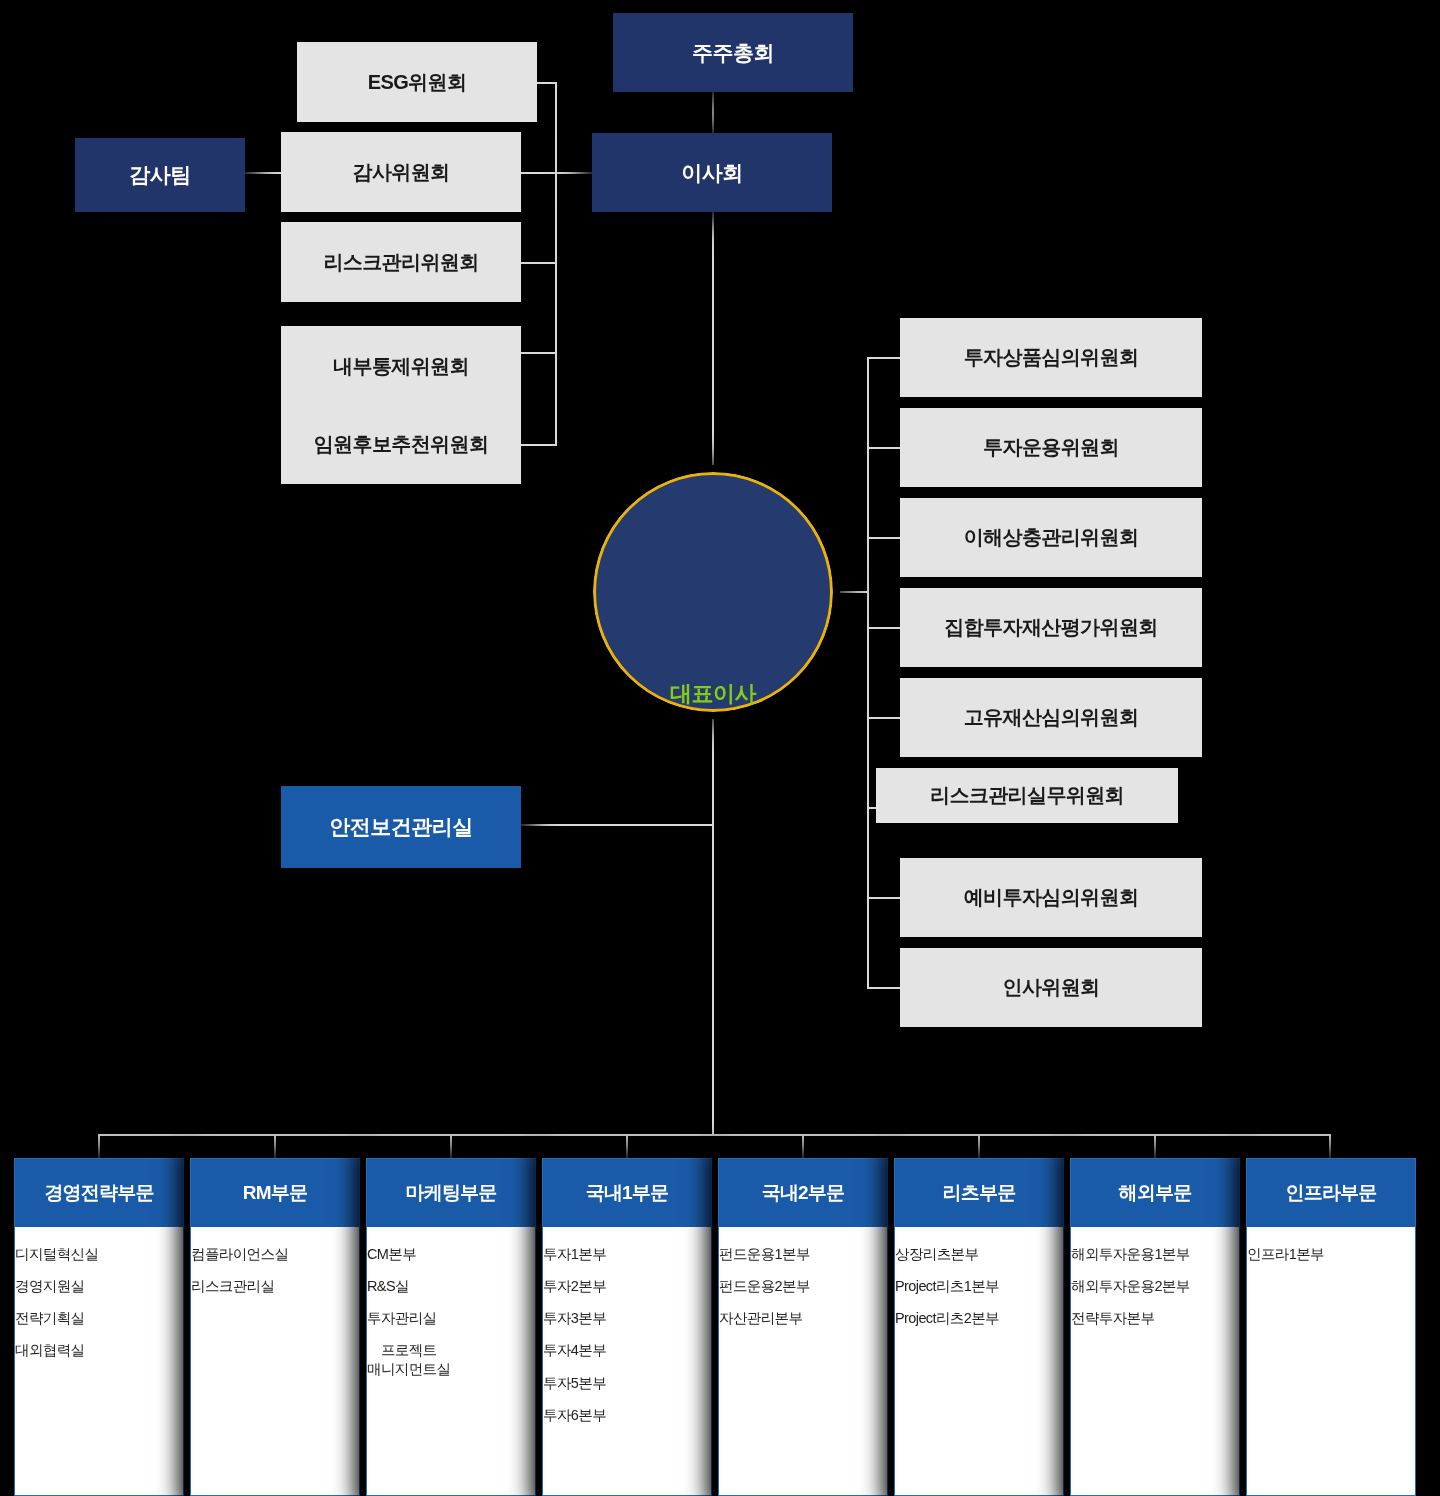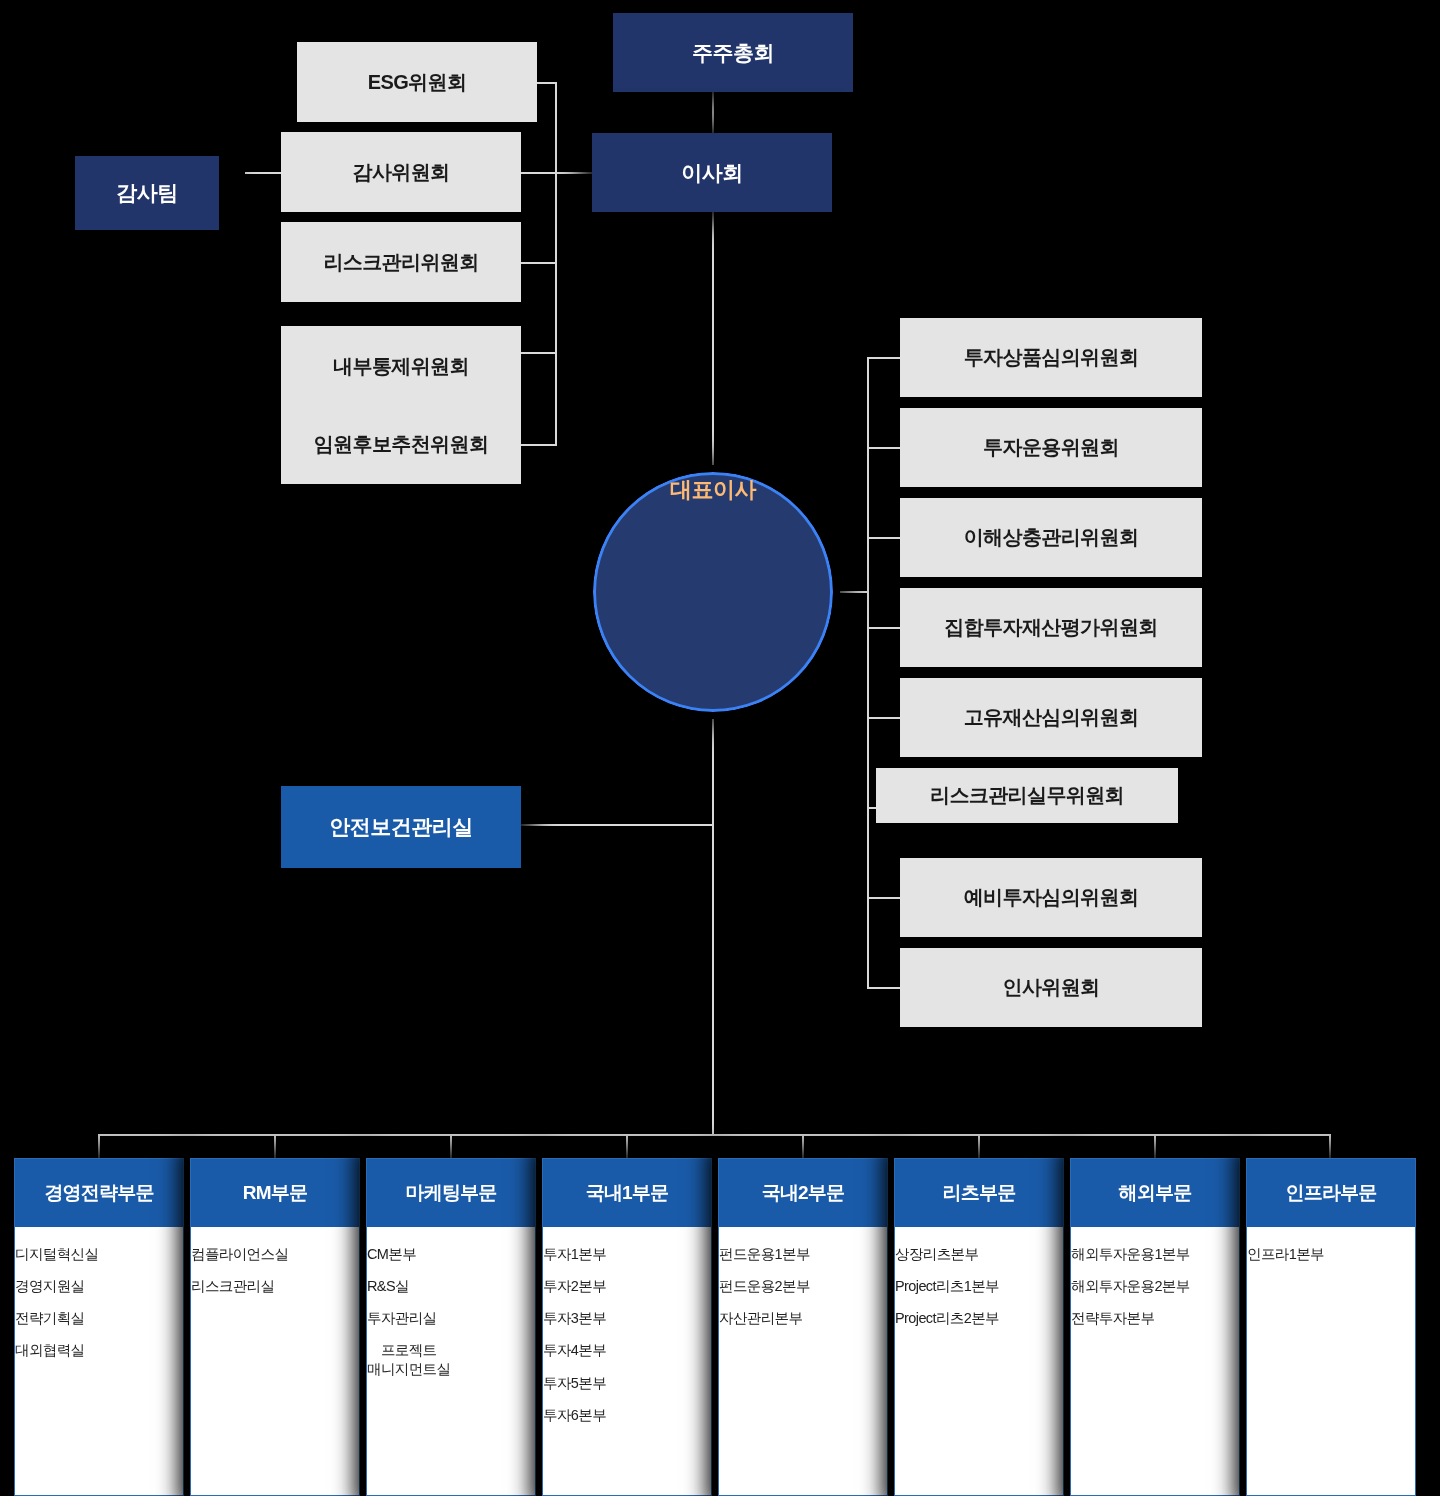--- a/index.html
+++ b/index.html
@@ -58,24 +58,24 @@
     letter-spacing:-0.6px;
   }
 
   
   .ceo-circle {
     position:absolute;
     left:593px; top:472px;
     width:240px; height:240px;
     border-radius:50%;
     background:#253a6e;
-    border:3px solid #3b82f6;
+    border:3px solid #eab308;
     outline:7px solid #000000;
-    display:flex; align-items:flex-start; justify-content:center;
-    color:#fdba74; font-weight:bold; font-size:22px;
+    display:flex; align-items:flex-end; justify-content:center;
+    color:#84cc16; font-weight:bold; font-size:22px;
     letter-spacing:-0.5px;
     box-shadow:0 0 26px 14px rgba(0,0,0,0.95);
     z-index:4;
   }
 
   
   .division {
     position:absolute;
     top:1158px;
     width:170px;
@@ -160,21 +160,21 @@
   <div class="line vline" style="left:1329px; top:1134px; height:30px;"></div>
 
   <div class="node navy-box" style="left:592px; top:13px; width:240px; height:79px;margin-left:21px;">
     <span>주주총회</span>
   </div>
 
   <div class="node navy-box" style="left:592px; top:133px; width:240px; height:79px;">
     <span>이사회</span>
   </div>
 
-  <div class="node navy-box" style="left:75px; top:138px; width:144px; height:74px;margin-top:18px;">
+  <div class="node navy-box" style="left:75px; top:138px; width:170px; height:74px;">
     <span>감사팀</span>
   </div>
 
   <div class="node grey-box" style="left:297px; top:42px; width:240px; height:80px;">
     <span>ESG위원회</span>
   </div>
   <div class="node grey-box" style="left:281px; top:132px; width:240px; height:80px;align-items:center;">
     <span>감사위원회</span>
   </div>
   <div class="node grey-box" style="left:281px; top:222px; width:240px; height:80px;">

